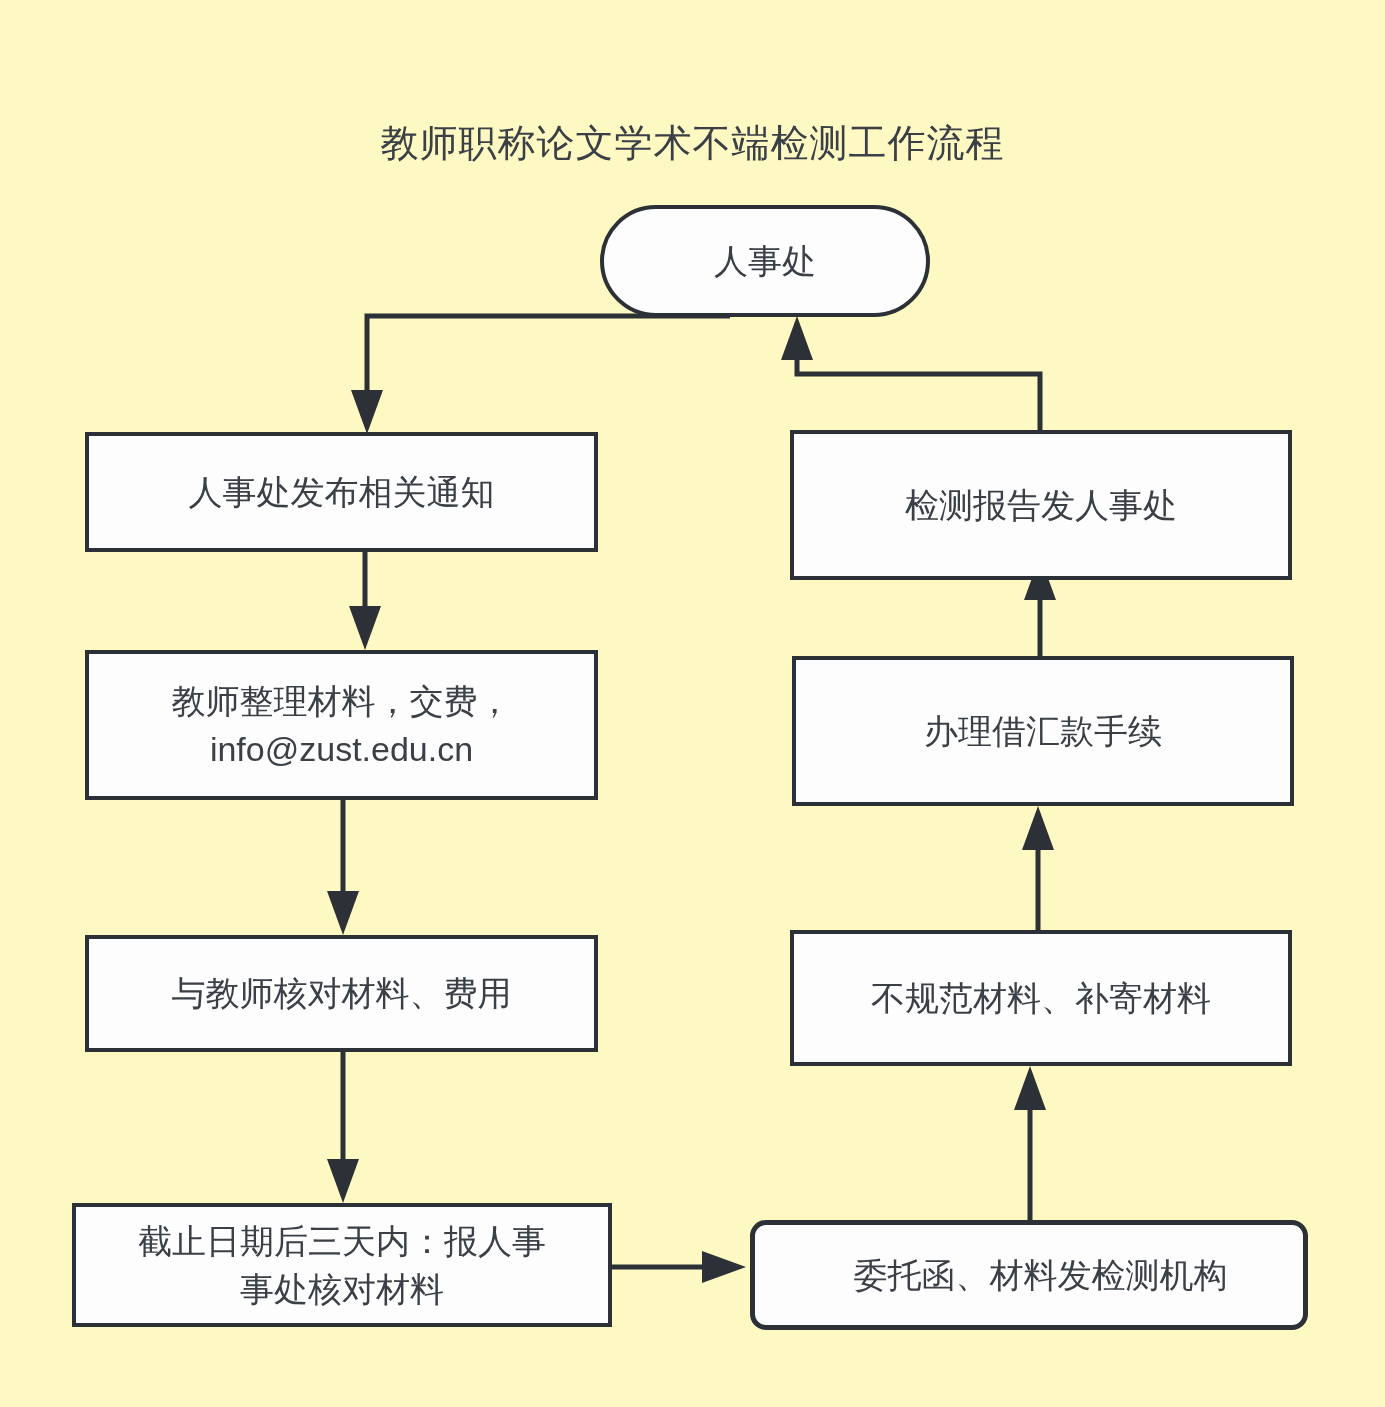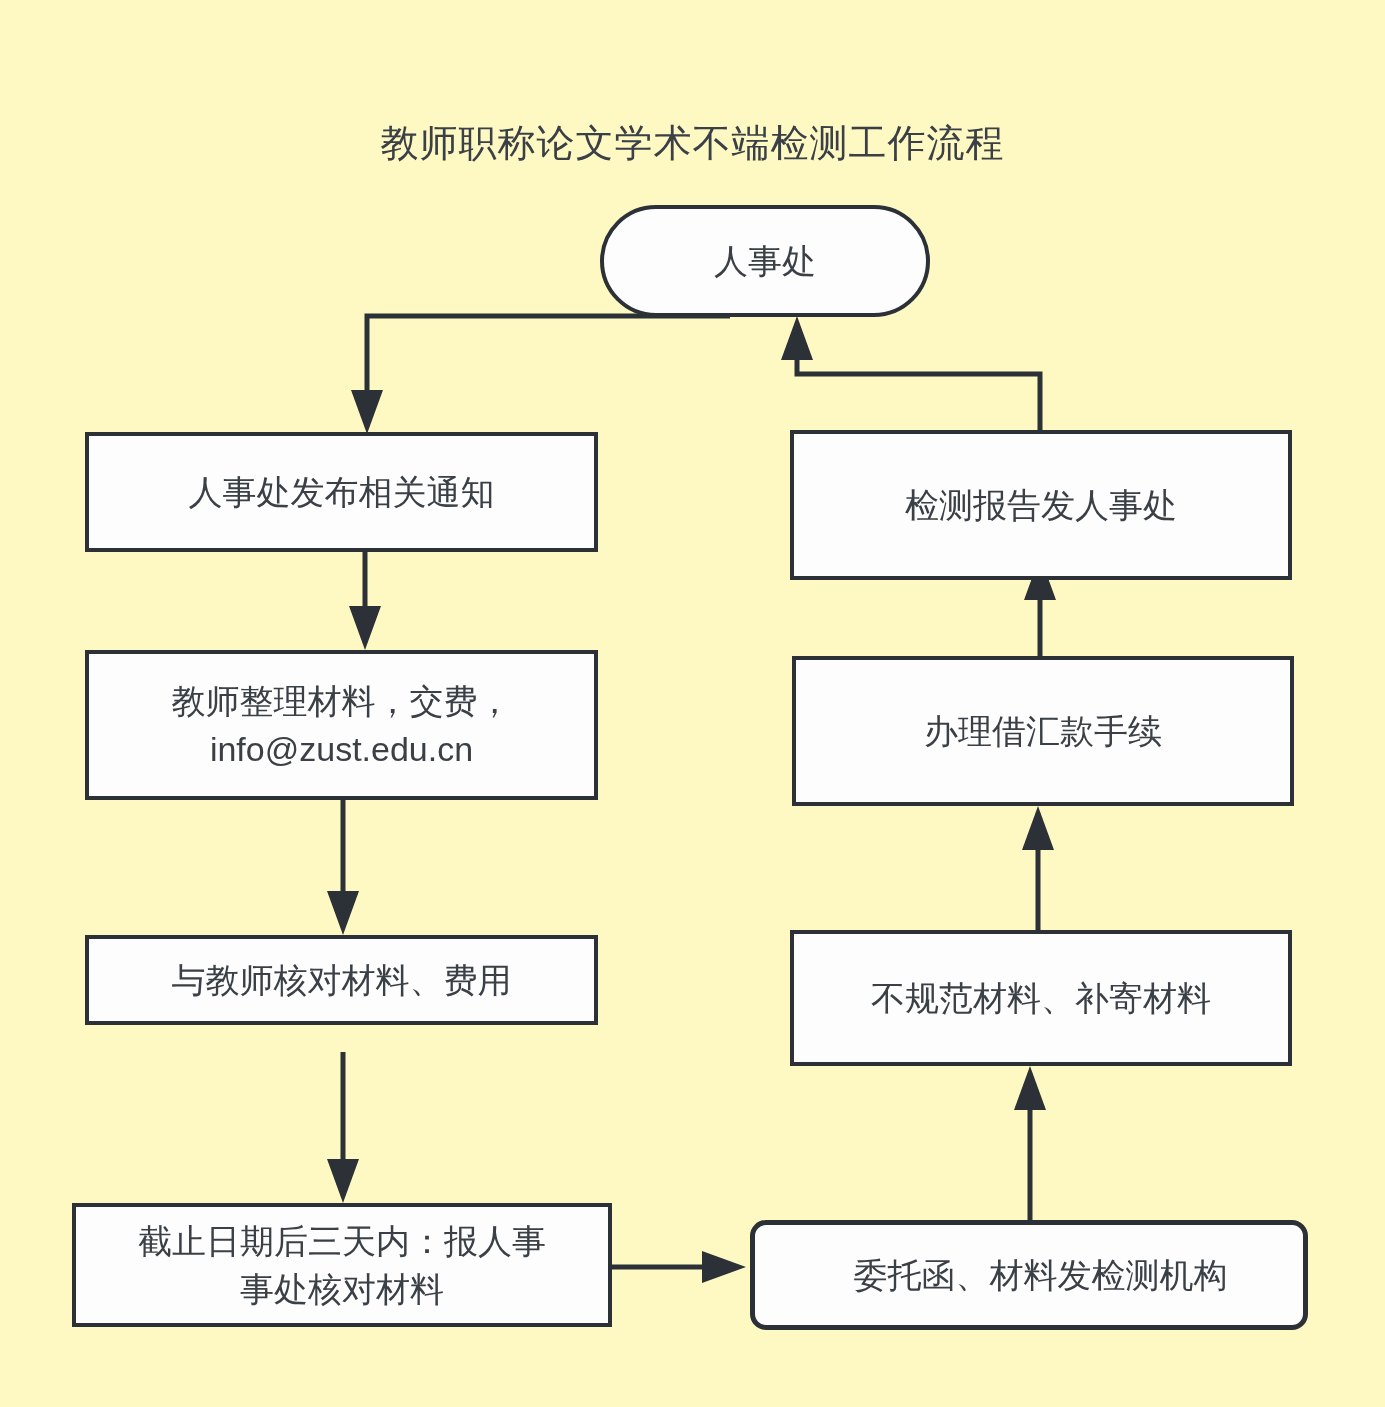--- a/index.html
+++ b/index.html
@@ -116,21 +116,21 @@
 
   <div class="node" style="left:85px; top:432px; width:513px; height:120px;">
     <div class="line">人事处发布相关通知</div>
   </div>
 
   <div class="node" style="left:85px; top:650px; width:513px; height:150px;">
     <div class="line">教师整理材料，交费，</div>
     <div class="line">info@zust.edu.cn</div>
   </div>
 
-  <div class="node" style="left:85px; top:935px; width:513px; height:90px;">
+  <div class="node" style="left:85px; top:935px; width:513px; height:117px;">
     <div class="line">与教师核对材料、费用</div>
   </div>
 
   <div class="node" style="left:72px; top:1203px; width:540px; height:124px;">
     <div class="line">截止日期后三天内：报人事</div>
     <div class="line">事处核对材料</div>
   </div>
 
   <div class="node" style="left:790px; top:430px; width:502px; height:150px;">
     <div class="line">检测报告发人事处</div>

